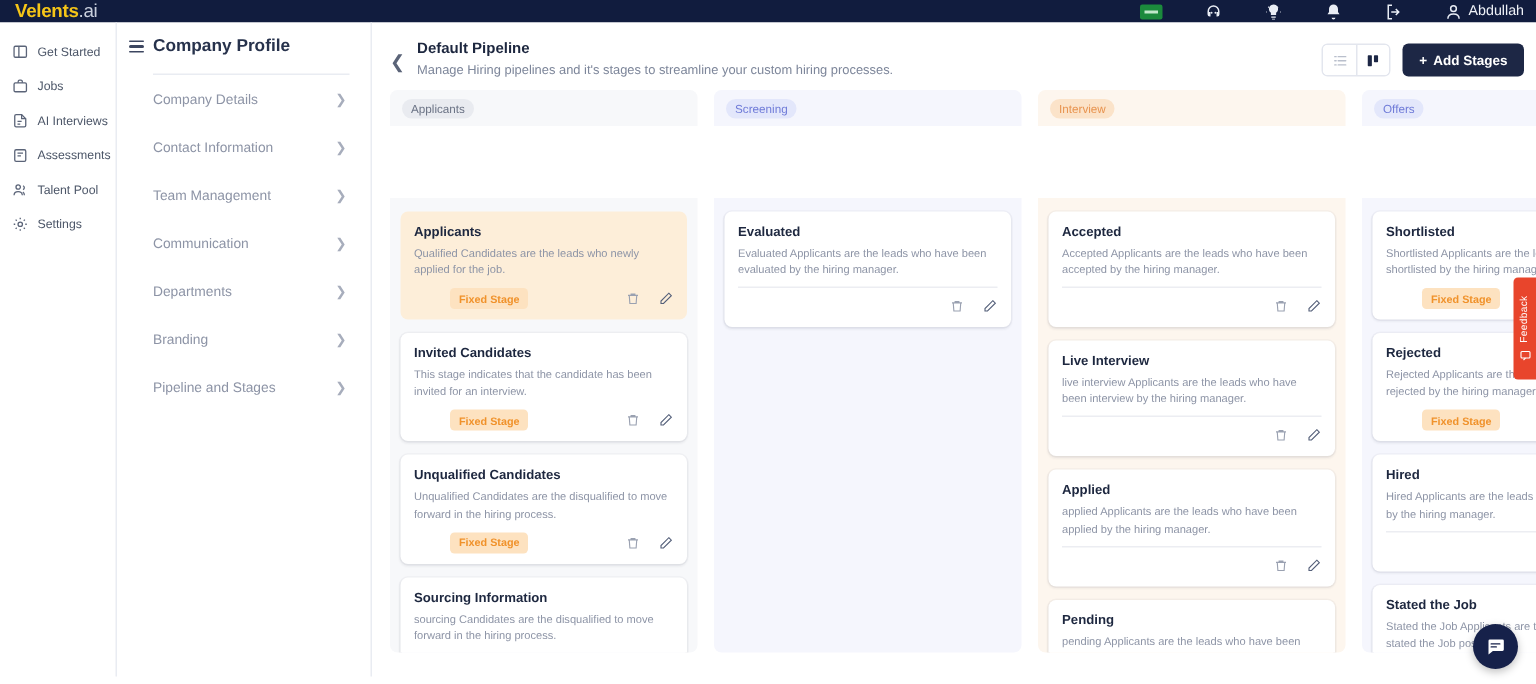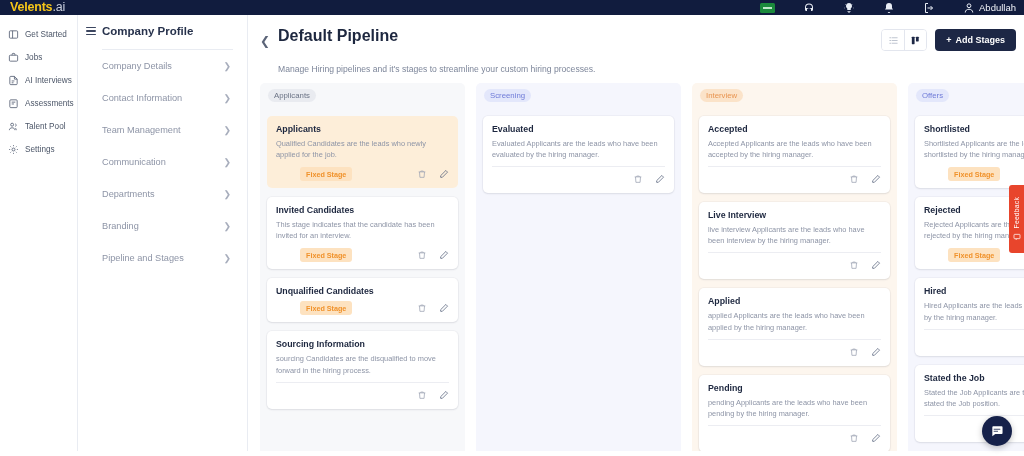--- a/index.html
+++ b/index.html
@@ -62,38 +62,38 @@
     padding: 11px 16px 11px 24px; cursor: pointer;
   }
   .subitem span.lbl { font-size: 9.2px; color: #8d94a6; }
   .chev { color: #a7adbc; font-size: 9px; line-height: 1; }
 
   
   .main { flex: 1 1 auto; position: relative; background: #fff; overflow: hidden; }
   .main-head { display: flex; align-items: flex-start; padding: 12px 8px 0 12px; }
   .backbtn { font-size: 12px; color: #5b6478; margin: 8px 8px 0 0; cursor: pointer; line-height: 1; }
   .head-texts { flex: 1 1 auto; }
-  .page-title { font-size: 16px; font-weight: 700; color: #1d273f; margin-bottom: 19px; }
+  .page-title { font-size: 10px; font-weight: 700; color: #1d273f; margin-bottom: 3px; }
   .page-sub { font-size: 8.6px; color: #7d869a; }
   .head-actions { display: flex; align-items: center; gap: 8px; padding-top: 2px; }
   .viewtoggle { display: flex; border: 1px solid #e3e6ee; border-radius: 4px; overflow: hidden; }
   .vbtn { width: 22px; height: 20px; display: flex; align-items: center; justify-content: center;
           background: #fff; cursor: pointer; }
   .vbtn + .vbtn { border-left: 1px solid #e3e6ee; }
   .vbtn.active { background: #fff; }
   .vbtn svg { width: 11px; height: 11px; display: block; }
   .addbtn {
     background: #1d2745; color: #fff; font-size: 9px; font-weight: 600;
     border: none; border-radius: 4px; padding: 6px 11px; cursor: pointer;
     display: flex; align-items: center; gap: 4px; white-space: nowrap;
   }
 
   
   .board { display: flex; gap: 11px; padding: 9px 0 0 12px; height: 384px; }
-  .column { width: 205px; flex: 0 0 205px; display: flex; flex-direction: column; }
+  .column { width: 205px; flex: 0 0 205px; display: flex; flex-direction: column; gap: 48px; }
   .col-head {
     border-radius: 5px 5px 0 0; padding: 6px 8px; height: 24px;
     display: flex; align-items: center;
   }
   .col-chip { font-size: 7.8px; padding: 2px 6px; border-radius: 9px; font-weight: 400; }
   .col-body { flex: 1 1 auto; padding: 9px 7px 0 7px; border-radius: 0 0 5px 5px; overflow: hidden; }
 
   .card {
     background: #ffffff; border-radius: 5px; padding: 8px 9px 6px 9px;
     margin-bottom: 9px; box-shadow: 0 1px 2px rgba(20,30,60,.09), 0 0 0 1px rgba(20,30,60,.03);
@@ -359,20 +359,21 @@
                       <svg viewBox="0 0 24 24" fill="none" stroke="currentColor" stroke-width="1.8">
                         <path d="M16.5 3.5l4 4L8 20H4v-4z"></path>
                       </svg>
                     </span>
                 </div>
               </div>
             </div>
 
             <div class="card">
               <div class="card-title">Unqualified Candidates</div>
+              <div class="card-desc">Unqualified Candidates are the disqualified to move forward in the hiring process.</div>
               <div class="card-foot">
                 <span class="badge">Fixed Stage</span>
                 <span class="spacer"></span>
                 <div class="cicons">
                   <span class="cic">
                       <svg viewBox="0 0 24 24" fill="none" stroke="currentColor" stroke-width="1.8">
                         <path d="M4 7h16M9 7V5h6v2M6 7l1 13h10l1-13"></path>
                       </svg>
                     </span>
                   <span class="cic pen">

